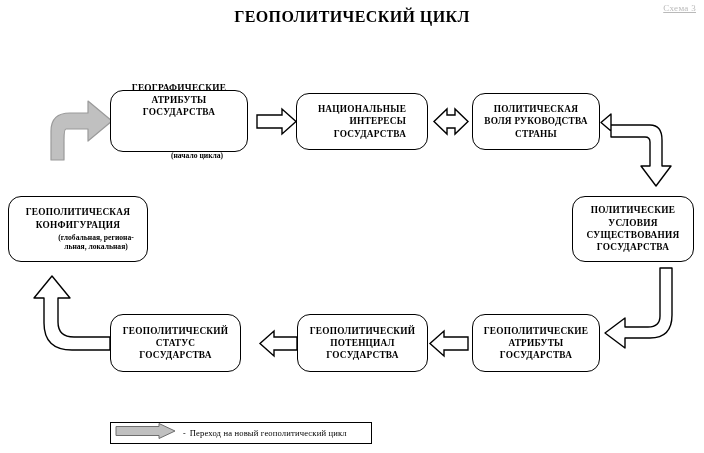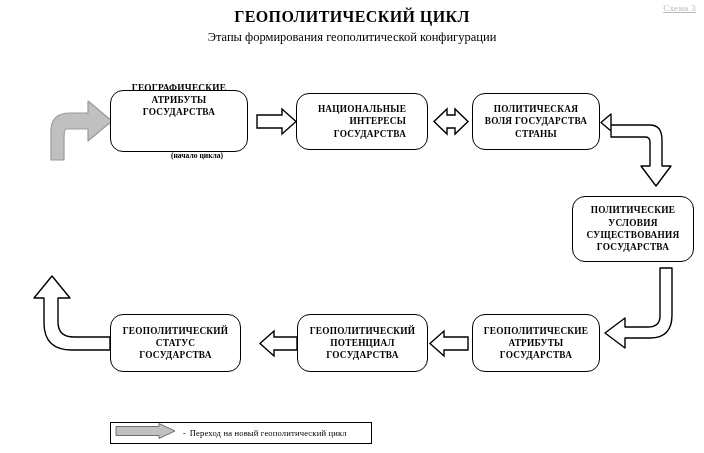--- a/index.html
+++ b/index.html
@@ -115,21 +115,20 @@
     pointer-events: none;
   }
 </style>
 </head>
 <body>
 
 <div id="canvas">
 
   <div id="scheme-label">Схема 3</div>
   <div id="title">ГЕОПОЛИТИЧЕСКИЙ ЦИКЛ</div>
-  <div id="subtitle">Этапы формирования геополитической конфигурации</div>
 
   <svg class="ovl" viewBox="0 0 704 453">
 
     <g>
       <path d="M 51,160 L 51,131 Q 51,113 70,113 L 88,113 L 88,101 L 112,121 L 88,141 L 88,129 L 66,129 Q 64,129 64,140 L 64,160 Z" fill="#c0c0c0" stroke="#9a9a9a" stroke-width="1.2" stroke-linejoin="round"></path>
     </g>
 
     <g>
       <path d="M 257,115 L 282,115 L 282,109 L 296,121.5 L 282,134 L 282,128 L 257,128 Z" fill="#fff" stroke="#000" stroke-width="1.4" stroke-linejoin="miter"></path>
     </g>
@@ -167,21 +166,21 @@
   </div>
 
   <div class="node" style="left:296px; top:93px; width:132px; height:57px;text-align:right;">
     <div class="main">НАЦИОНАЛЬНЫЕ
 ИНТЕРЕСЫ
 ГОСУДАРСТВА</div>
   </div>
 
   <div class="node" style="left:472px; top:93px; width:128px; height:57px;">
     <div class="main">ПОЛИТИЧЕСКАЯ
-ВОЛЯ ГОСУДАРСТВА
+ВОЛЯ РУКОВОДСТВА
 СТРАНЫ</div>
   </div>
 
   <div class="node" style="left:572px; top:196px; width:122px; height:66px;font-family:Liberation Serif, serif;">
     <div class="main">ПОЛИТИЧЕСКИЕ
 УСЛОВИЯ
 СУЩЕСТВОВАНИЯ
 ГОСУДАРСТВА</div>
   </div>
 
@@ -196,20 +195,26 @@
 ПОТЕНЦИАЛ
 ГОСУДАРСТВА</div>
   </div>
 
   <div class="node" style="left:110px; top:314px; width:131px; height:58px;">
     <div class="main">ГЕОПОЛИТИЧЕСКИЙ
 СТАТУС
 ГОСУДАРСТВА</div>
   </div>
 
+  <div class="node" style="left:8px; top:196px; width:140px; height:66px;">
+    <div class="main">ГЕОПОЛИТИЧЕСКАЯ
+КОНФИГУРАЦИЯ</div>
+    <div class="sub">(глобальная, регио­на-
+льная, локальная)</div>
+  </div>
 
   <div id="legend">
     <span class="swatch">
       <svg width="62" height="16" viewBox="0 0 62 16">
         <path d="M 1,3.5 L 44,3.5 L 44,0.5 L 60,8 L 44,15.5 L 44,12.5 L 1,12.5 Z" fill="#c0c0c0" stroke="#6e6e6e" stroke-width="1"></path>
       </svg>
     </span>
     <span class="dash">-</span>
     <span class="ltext">Переход на новый геополитический цикл</span>
   </div>

